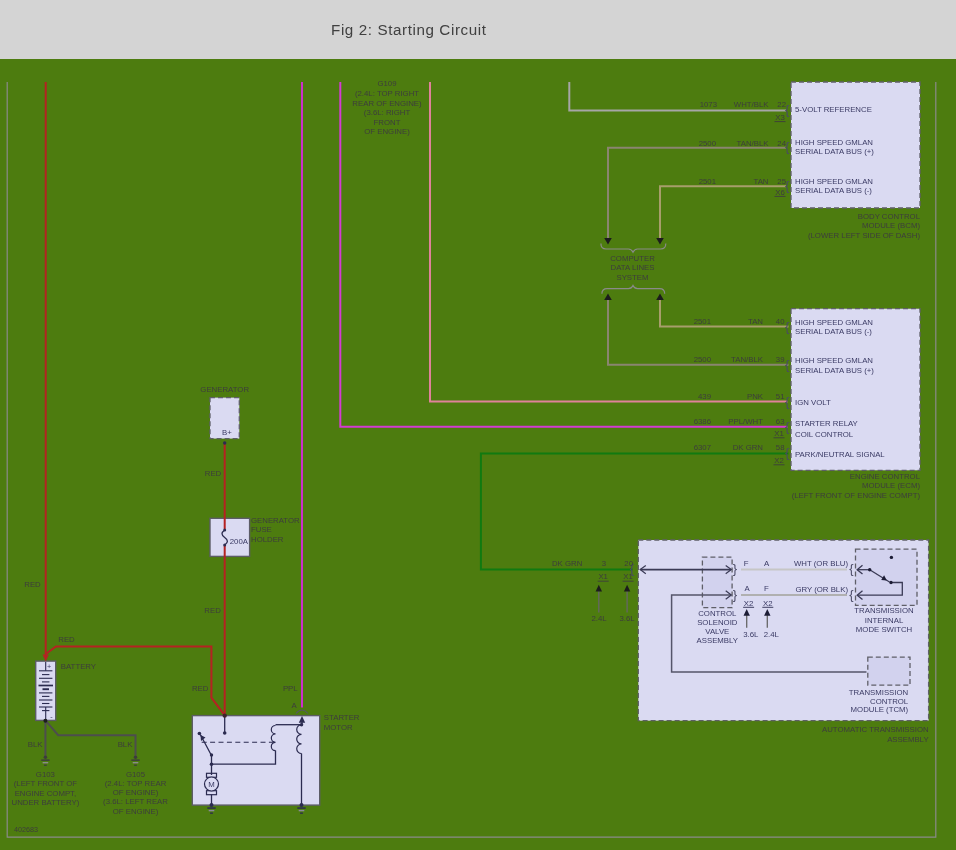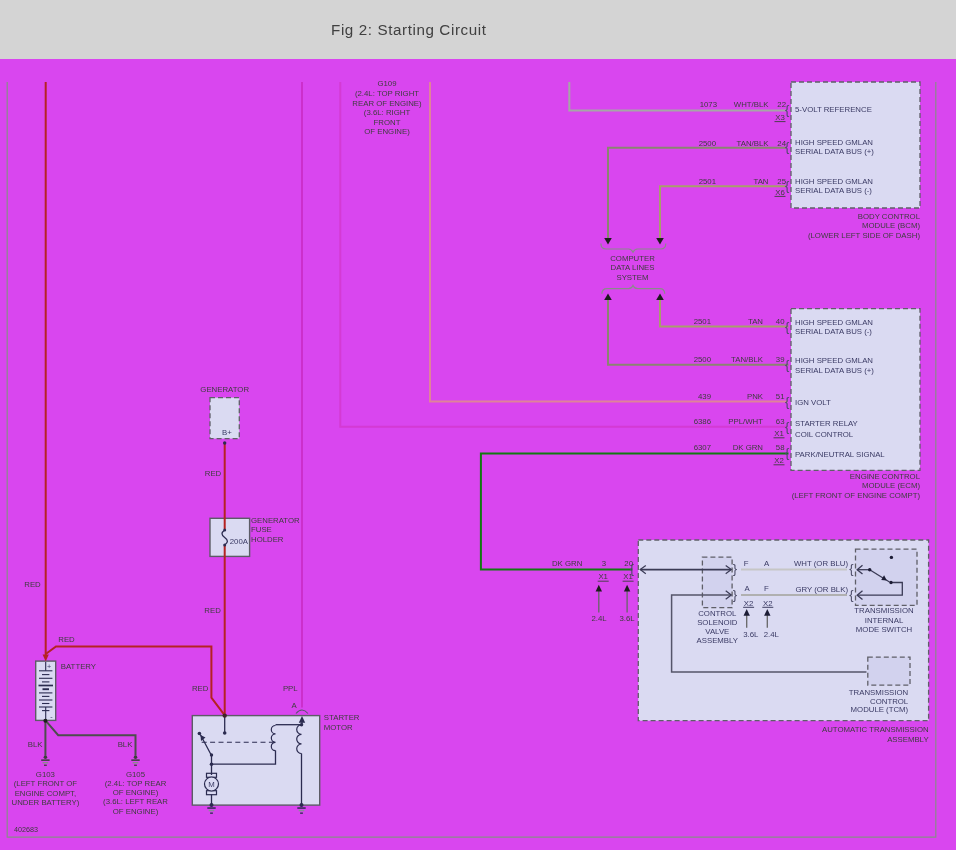--- a/index.html
+++ b/index.html
@@ -1,16 +1,16 @@
 <!DOCTYPE html>
 <html><head>
 <meta charset="utf-8">
 <style>
   html,body{margin:0;padding:0;background:#ffffff;}
-  #page{position:relative;width:956px;height:850px;overflow:hidden;background:#d946ef;}
+  #page{position:relative;width:956px;height:850px;overflow:hidden;background:#4d7c0f;}
   svg{position:absolute;left:0;top:0;}
   text{font-family:"Liberation Sans",sans-serif;font-size:7.8px;fill:#3d3d3d;}
   .bx{fill:#3a3a64;}
   .hdr{font-size:15.2px;fill:#404040;letter-spacing:0.6px;}
   .sm{font-size:7.2px;}
   .br{font-size:13px;fill:#4a4a66;}
 </style>
 </head>
 <body>
 <div id="page">

